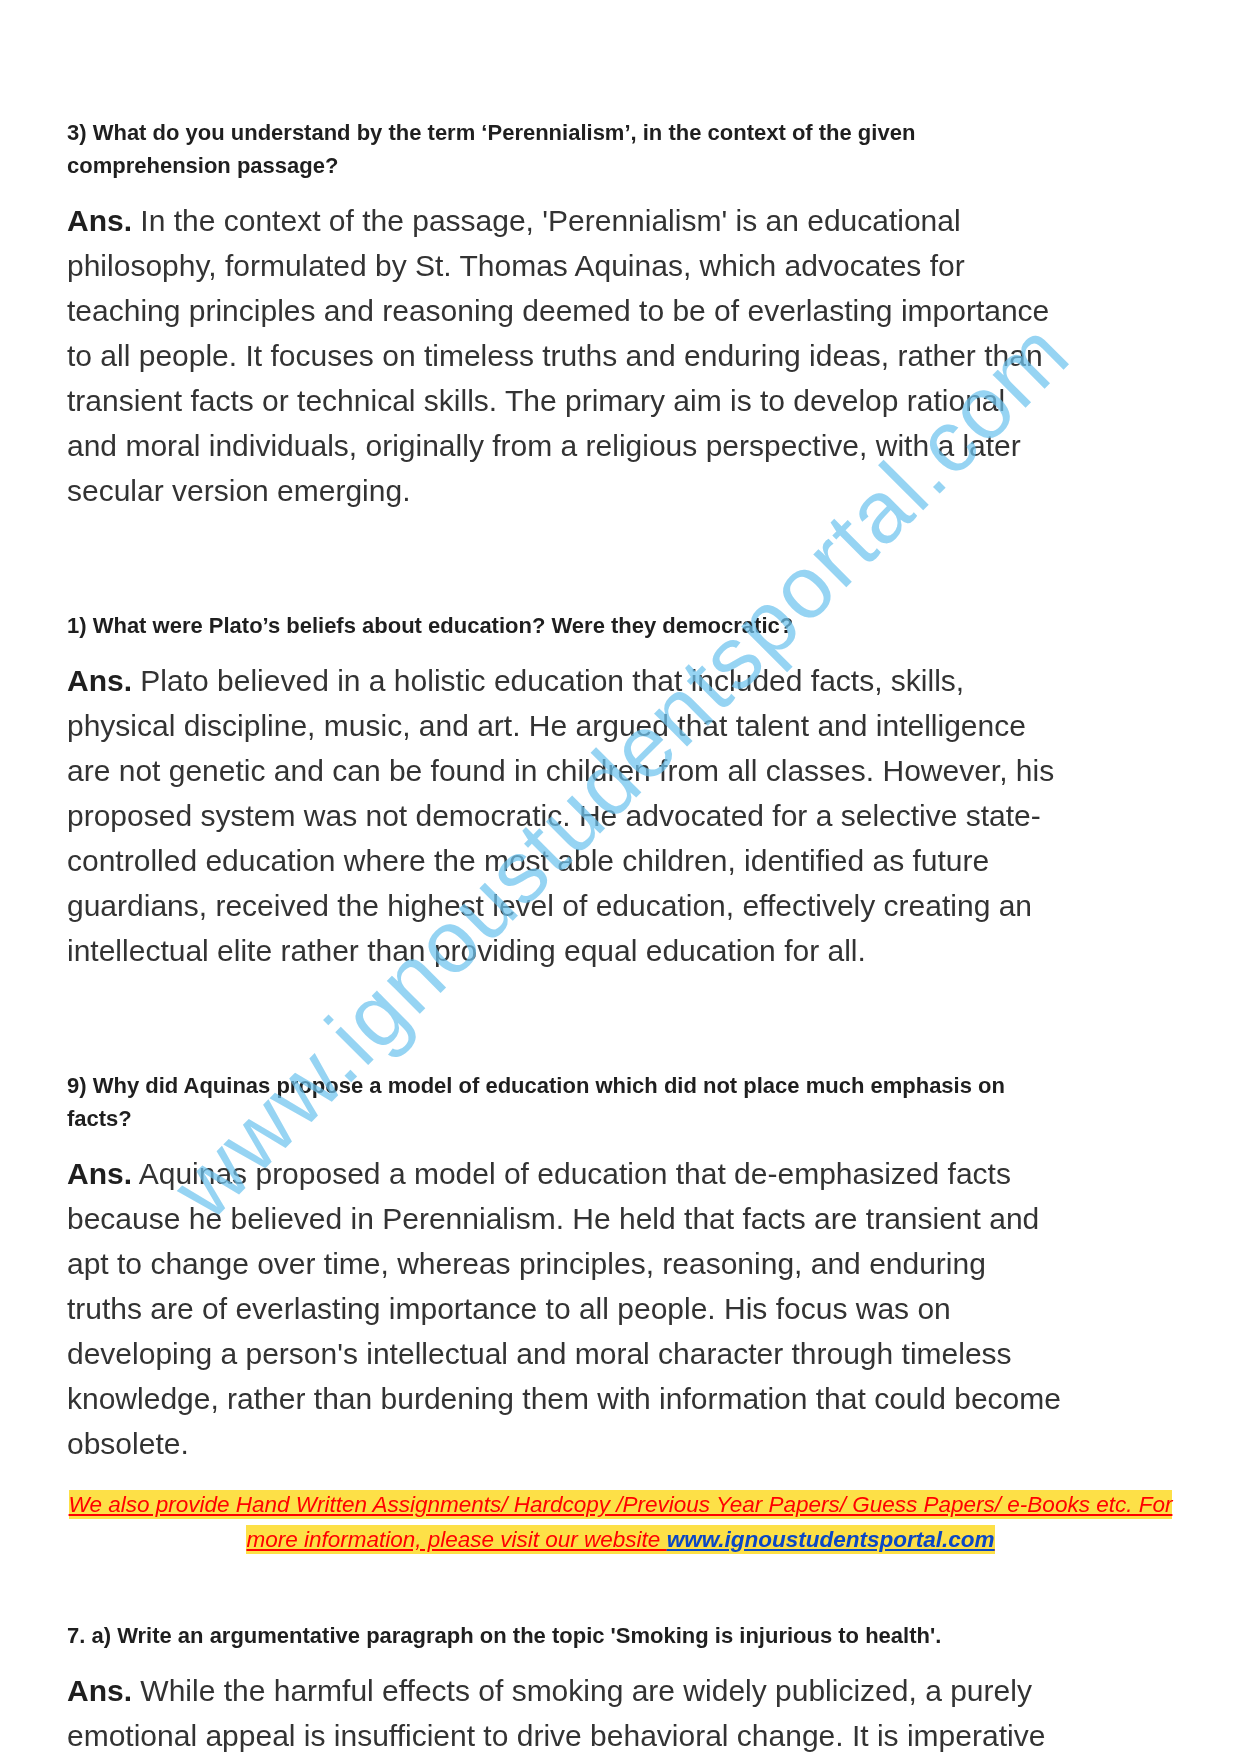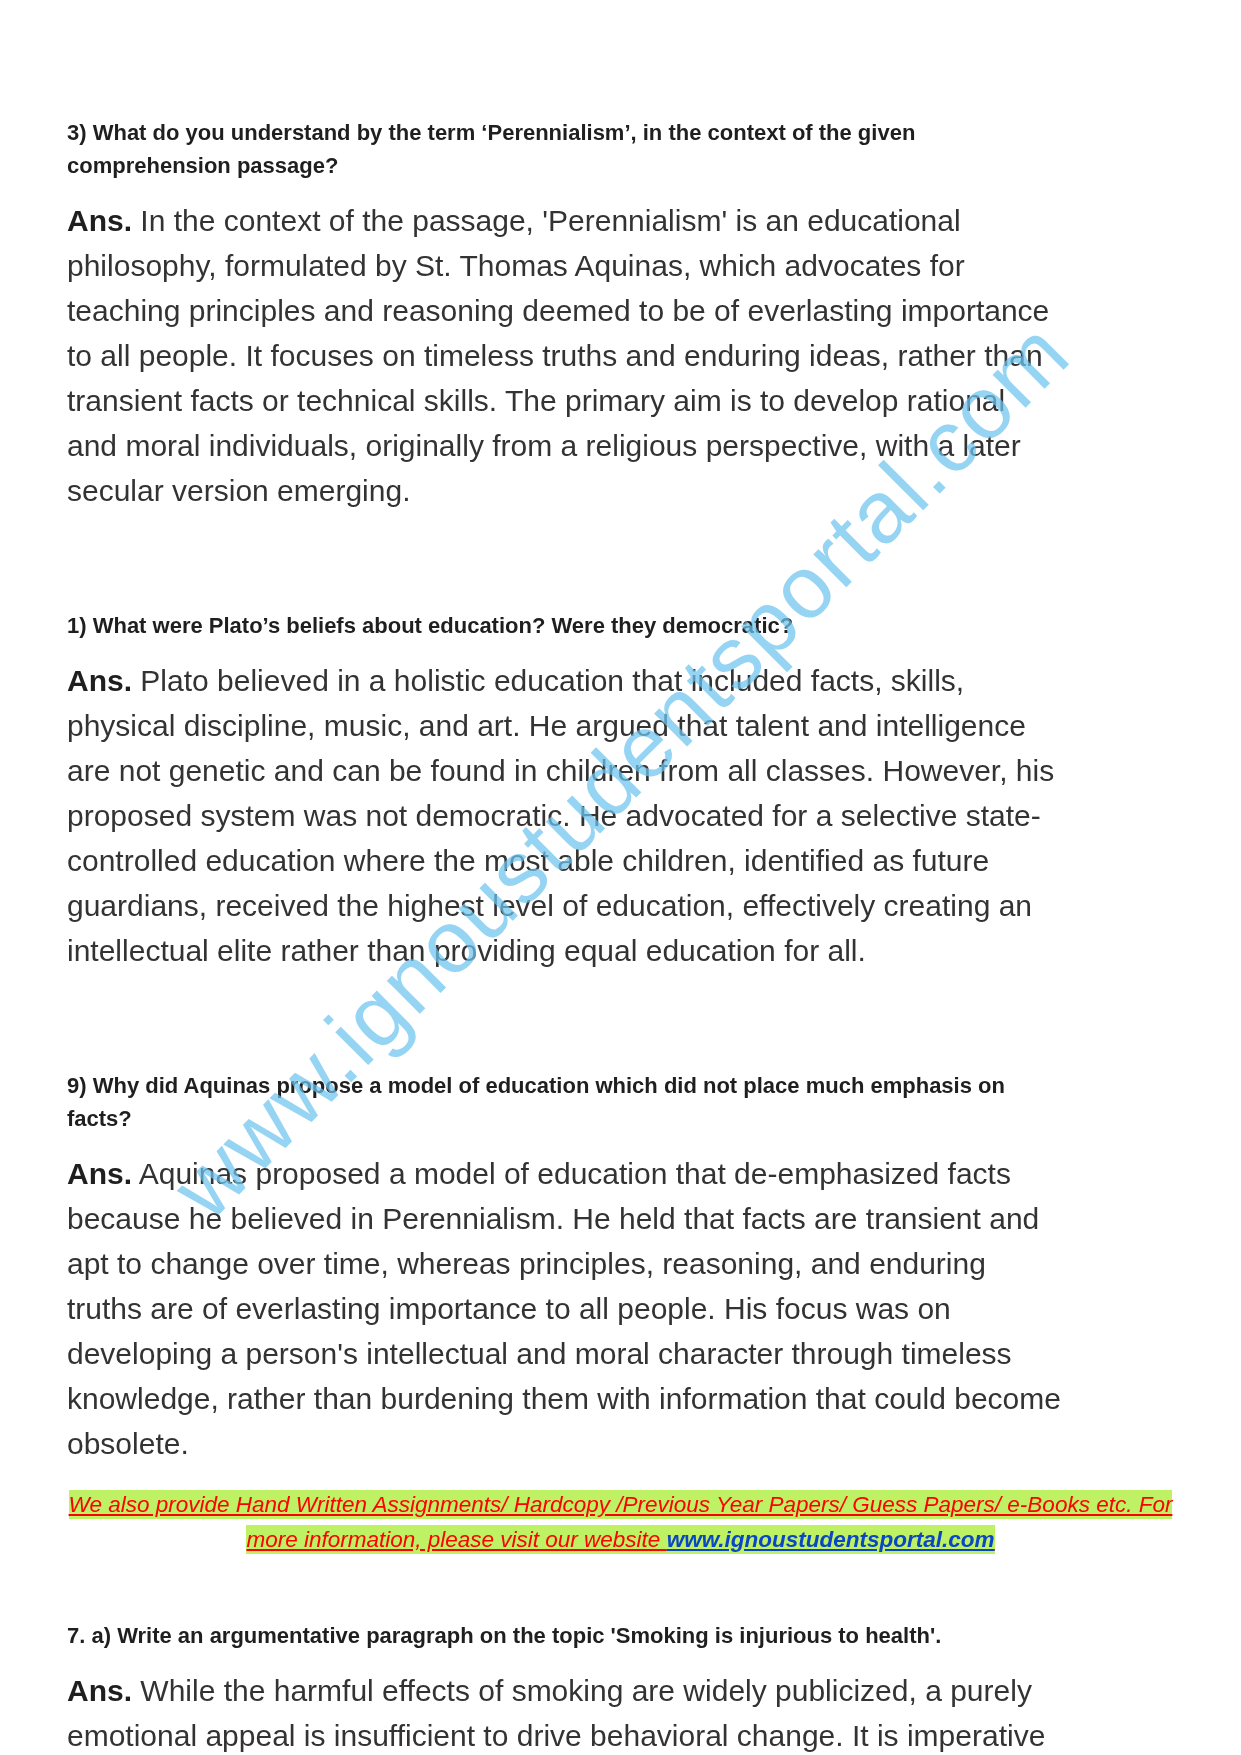--- a/index.html
+++ b/index.html
@@ -49,21 +49,21 @@
   .footer {
     position: absolute;
     top: 1488px;
     left: 0;
     width: 100%;
     text-align: center;
     z-index: 2;
     padding: 0 40px;
   }
   .footer-highlight {
-    background: #bef264;
+    background: #fde047;
     font-size: 22.5px;
     line-height: 1.55;
     font-style: italic;
     color: #ff0000;
     text-decoration: underline;
     padding: 2px 0;
   }
   .footer-link {
     color: #0b47c4;
     font-weight: bold;

